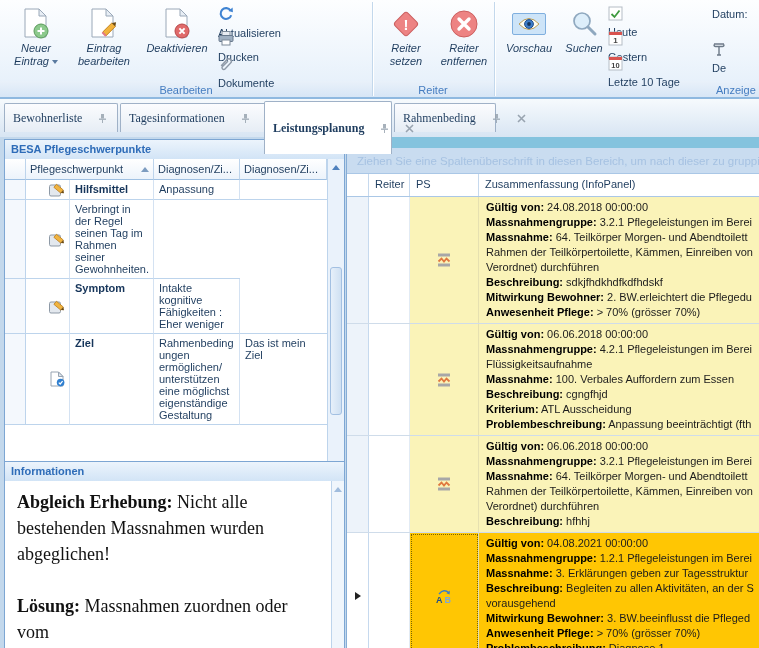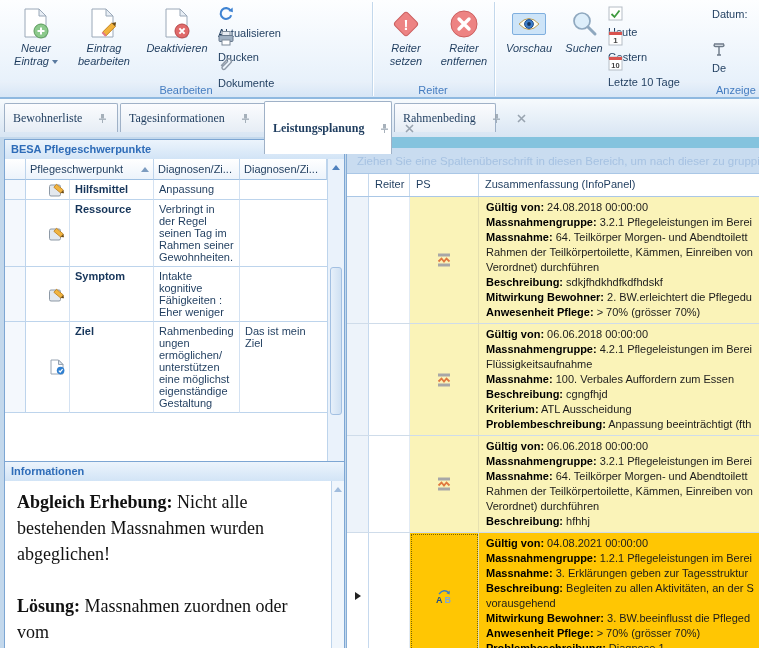--- a/index.html
+++ b/index.html
@@ -350,21 +350,20 @@
         </div>
         <div class="lt-row">
           <div class="cell c-ind"></div>
           <div class="cell c-icon"><svg width="16" height="15" viewBox="0 0 16 15">
               <rect x="0.5" y="3" width="11" height="11" rx="1.5" fill="#e3e8ee" stroke="#8d99a6"></rect>
               <g transform="rotate(40 10 7)">
                 <rect x="5" y="5" width="9" height="4" fill="#f0b441" stroke="#b9770e" stroke-width="0.7"></rect>
                 <polygon points="14,5 16.5,7 14,9" fill="#6b4a12"></polygon>
               </g>
             </svg></div>
-          <div class="cell c-type">Ressource</div>
           <div class="cell">Verbringt in
 der Regel
 seinen Tag im
 Rahmen seiner
 Gewohnheiten.</div>
           <div class="cell" style="border-right:none"></div>
         </div>
         <div class="lt-row">
           <div class="cell c-ind"></div>
           <div class="cell c-icon"><svg width="16" height="15" viewBox="0 0 16 15">

